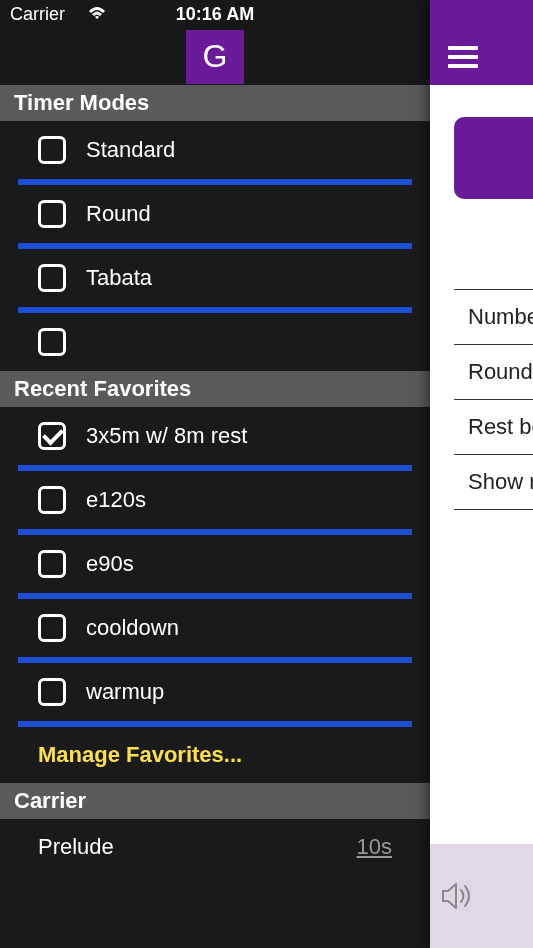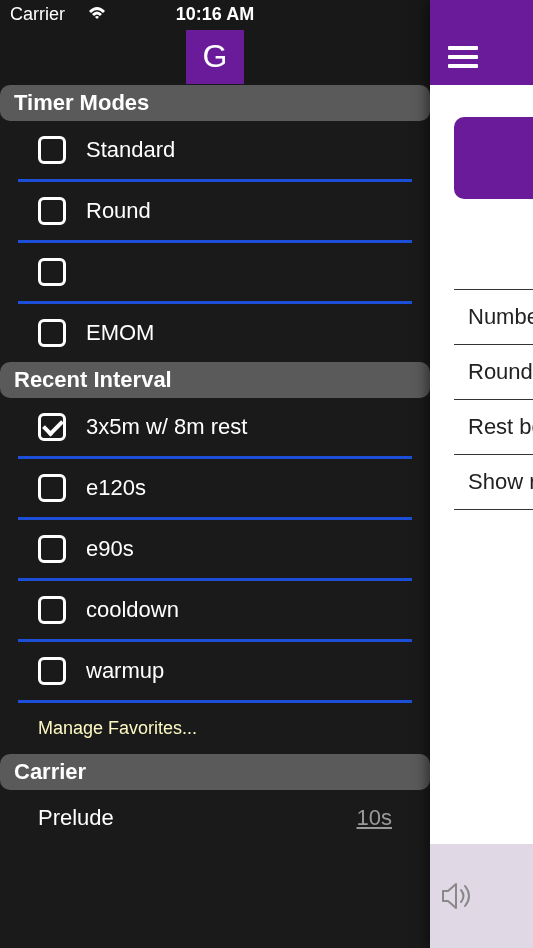--- a/index.html
+++ b/index.html
@@ -74,31 +74,30 @@
       font-family: Arial, sans-serif;
     }
     
     
     .section-header {
       background: #5a5a5a;
       color: white;
       font-size: 22px;
       font-weight: 600;
       padding: 5px 14px;
-      border-radius: 10px;
     }
     
     
     .list-item {
       display: flex;
       align-items: center;
       padding: 15px 20px;
       color: white;
       font-size: 22px;
-      border-bottom: 3px solid #1d4ed8;
+      border-bottom: 6px solid #1d4ed8;
       cursor: pointer;
     }
     .list-item:last-of-type {
       border-bottom: none;
     }
     .checkbox {
       width: 28px;
       height: 28px;
       border: 3px solid white;
       border-radius: 6px;
@@ -125,23 +124,24 @@
     }
     .item-value {
       color: #999;
       font-size: 22px;
       text-decoration: underline;
     }
     
     
     .manage-item {
       padding: 15px 20px;
-      color: #fef9c3;
-      font-size: 18px;
+      color: #fde047;
+      font-size: 22px;
       cursor: pointer;
+      font-weight: bold;
     }
     
     
     .right-panel {
       position: absolute;
       left: 430px;
       top: 0;
       width: 300px;
       height: 100%;
       background: white;
@@ -258,28 +258,28 @@
     <div class="list-item">
       <div class="checkbox"></div>
       <span class="item-label">Standard</span>
     </div>
     <div class="list-item">
       <div class="checkbox"></div>
       <span class="item-label">Round</span>
     </div>
     <div class="list-item">
       <div class="checkbox"></div>
-    </div>
-    <div class="list-item">
-      <div class="checkbox"></div>
-      <span class="item-label">EMOM</span>
-    </div>
-  </div>
-
-  <div class="section-header">Recent Interval</div>
+      <span class="item-label">Tabata</span>
+    </div>
+    <div class="list-item">
+      <div class="checkbox"></div>
+    </div>
+  </div>
+
+  <div class="section-header">Recent Favorites</div>
   <div class="list-section">
     <div class="list-item">
       <div class="checkbox checked"></div>
       <span class="item-label">3x5m w/ 8m rest</span>
     </div>
     <div class="list-item">
       <div class="checkbox"></div>
       <span class="item-label">e120s</span>
     </div>
     <div class="list-item">

